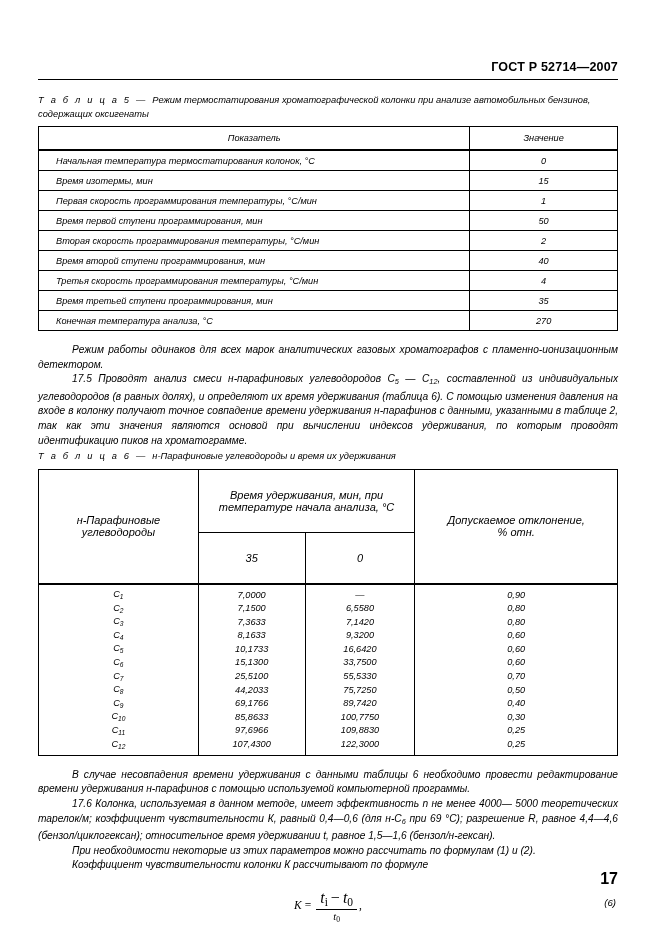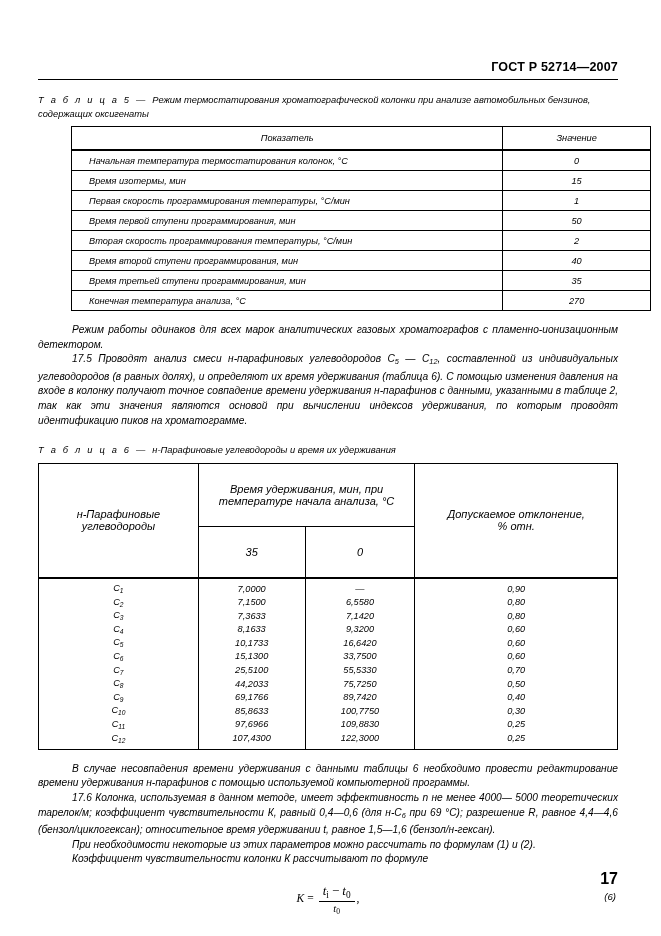--- a/index.html
+++ b/index.html
@@ -63,21 +63,21 @@
     font-family: "Liberation Sans", "DejaVu Sans", sans-serif;
     font-style: italic;
     font-size: 9.2px;
   }
   table.doc-table td, table.doc-table th {
     border: 1px solid #000;
     padding: 0;
     font-weight: normal;
   }
   
-  #table5 { margin-bottom: 0; margin-left: 33px; }
+  #table5 { margin-bottom: 0; }
   #table5 th {
     height: 22px;
     text-align: center;
     vertical-align: middle;
   }
   #table5 td.param {
     height: 19px;
     padding-left: 17px;
     text-align: left;
     vertical-align: middle;
@@ -148,21 +148,21 @@
   .frac {
     display: inline-block;
     vertical-align: middle;
     text-align: center;
     margin: 0 2px;
   }
   .frac .num {
     display: block;
     padding: 0 4px 1px 4px;
     border-bottom: 1px solid #000;
-    font-size: 13px;
+    font-size: 16px;
   }
   .frac .den {
     display: block;
     padding: 1px 4px 0 4px;
     font-size: 10.5px;
   }
   .eqnum {
     position: absolute;
     right: 2px;
     top: 10px;
@@ -241,35 +241,39 @@
           </tr>
         <tr>
             <td class="param">Вторая скорость программирования температуры, °С/мин</td>
             <td class="value">2</td>
           </tr>
         <tr>
             <td class="param">Время второй ступени программирования, мин</td>
             <td class="value">40</td>
           </tr>
         <tr>
+            <td class="param">Третья скорость программирования температуры, °С/мин</td>
+            <td class="value">4</td>
+          </tr>
+        <tr>
             <td class="param">Время третьей ступени программирования, мин</td>
             <td class="value">35</td>
           </tr>
         <tr>
             <td class="param">Конечная температура анализа, °С</td>
             <td class="value">270</td>
           </tr>
       </tbody>
     </table>
 
     <p class="body-par gap-top">Режим работы одинаков для всех марок аналитических газовых хроматографов с пламенно-ионизационным детектором.</p>
 
     <p class="body-par"><span>17.5  Проводят анализ смеси н-парафиновых углеводородов С</span><sub>5</sub><span> — С</span><sub>12</sub><span>, составленной из индивидуальных углеводородов (в равных долях), и определяют их время удерживания (таблица 6). С помощью изменения давления на входе в колонку получают точное совпадение времени удерживания н-парафинов с данными, указанными в таблице 2, так как эти значения являются основой при вычислении индексов удерживания, по которым проводят идентификацию пиков на хроматограмме.</span></p>
 
-    <div class="tbl-caption" style="margin-top:16px;"><span class="spaced">Т а б л и ц а  6 — </span><span>н-Парафиновые углеводороды и время их удерживания</span></div>
+    <div class="tbl-caption" style="margin-top:2px;"><span class="spaced">Т а б л и ц а  6 — </span><span>н-Парафиновые углеводороды и время их удерживания</span></div>
 
     <table class="doc-table" id="table6">
       <colgroup>
           <col id="t6-c1">
           <col id="t6-c2">
           <col id="t6-c3">
           <col id="t6-c4">
         </colgroup>
       <thead>
         <tr>

